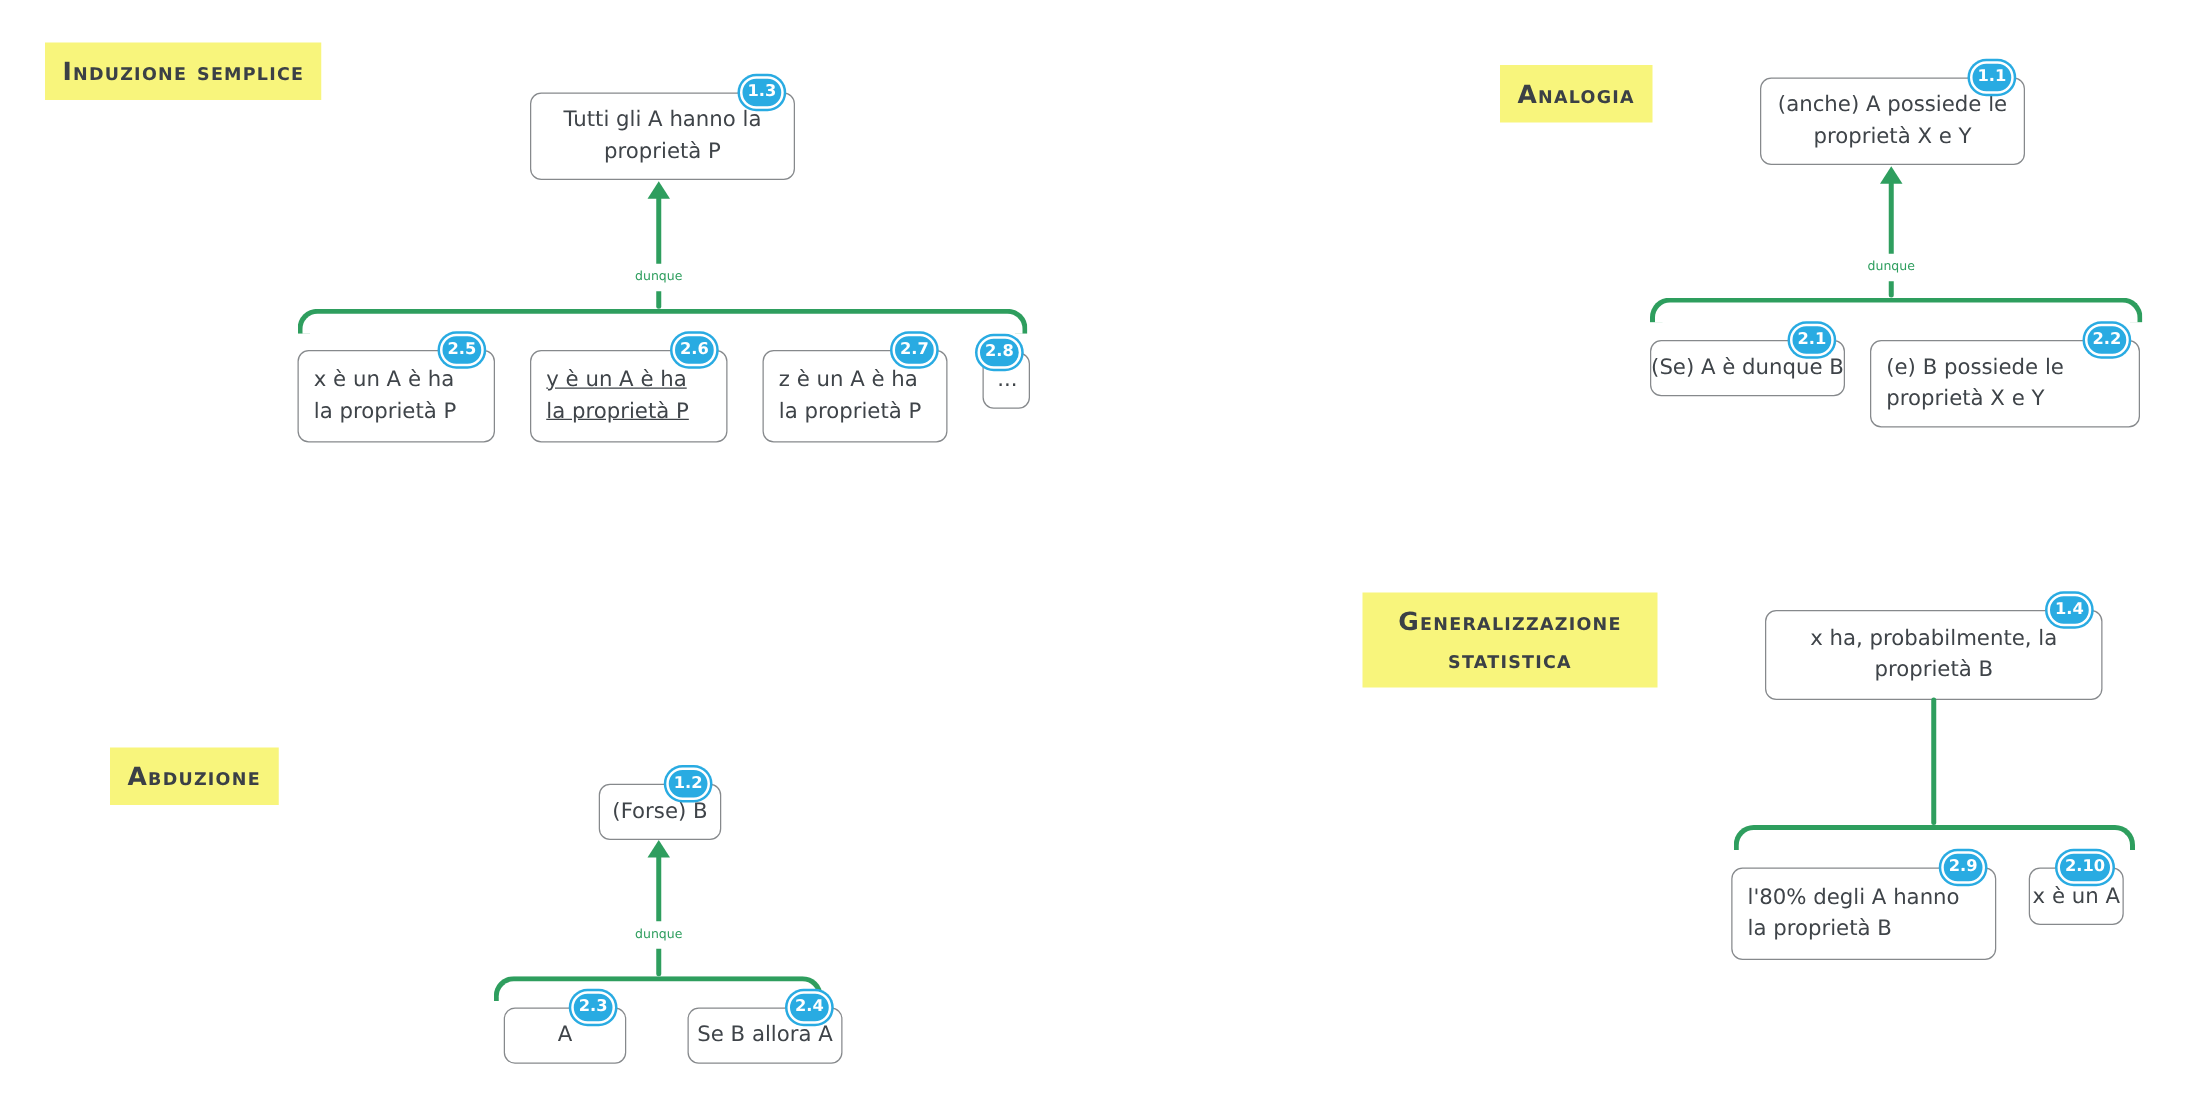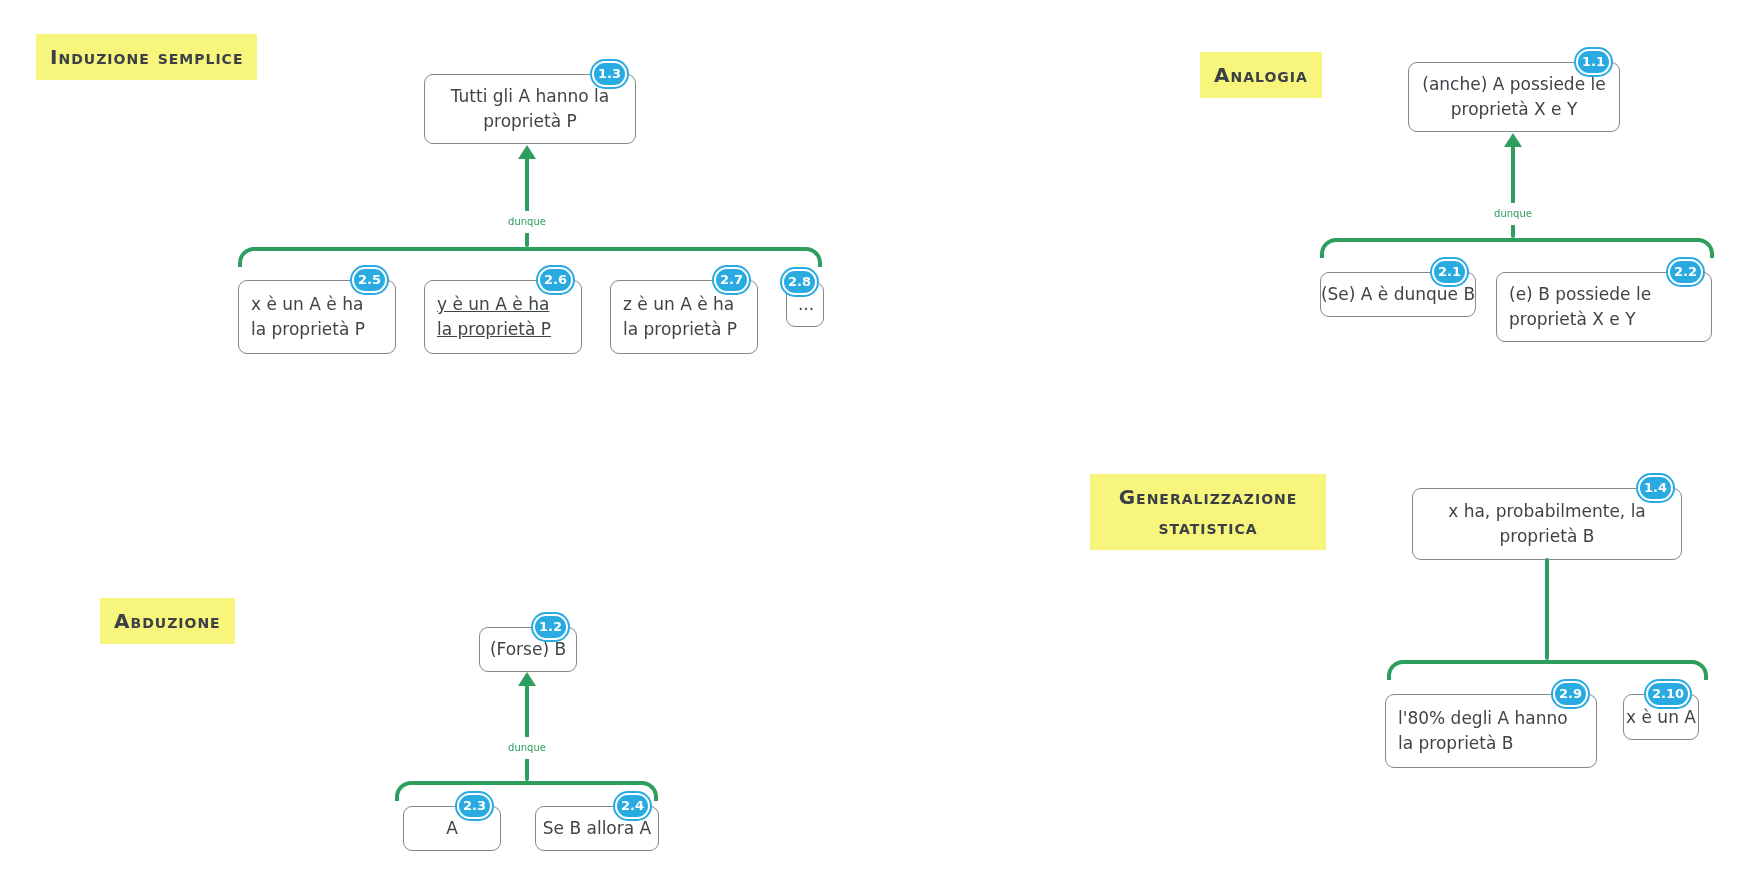--- a/index.html
+++ b/index.html
@@ -52,28 +52,28 @@
   .s2-tag{left:1200px;top:52px;}
   .s2-con{left:1408px;top:62px;width:212px;min-height:70px;}
   .s2-arrow{left:1504px;top:133px;}
   .s2-stem{left:1511px;top:145px;height:93px;}
   .s2-dunque{left:1513px;top:203px;}
   .s2-bracket{left:1320px;top:238px;width:394px;}
   .s2-p1{left:1320px;top:272px;width:156px;min-height:44px;}
   .s2-p2{left:1496px;top:272px;width:216px;min-height:70px;}
 
   
-  .s3-tag{left:100px;top:598px;text-align:center;}
+  .s3-tag{left:88px;top:598px;text-align:center;}
   .s3-con{left:479px;top:627px;width:98px;min-height:44px;}
   .s3-arrow{left:518px;top:672px;}
   .s3-stem{left:525px;top:684px;height:97px;}
   .s3-dunque{left:527px;top:737px;}
   .s3-bracket{left:395px;top:781px;width:263px;}
   .s3-p1{left:403px;top:806px;width:98px;min-height:44px;}
-  .s3-p2{left:535px;top:806px;width:124px;min-height:44px;}
+  .s3-p2{left:550px;top:806px;width:124px;min-height:44px;}
 
   
   .s4-tag{left:1090px;top:474px;width:236px;}
   .s4-con{left:1412px;top:488px;width:270px;min-height:72px;}
   .s4-stem{left:1545px;top:558px;height:102px;}
   .s4-bracket{left:1387px;top:660px;width:321px;}
   .s4-p1{left:1385px;top:694px;width:212px;min-height:74px;}
   .s4-p2{left:1623px;top:694px;width:76px;min-height:46px;}
 </style>
 </head>

